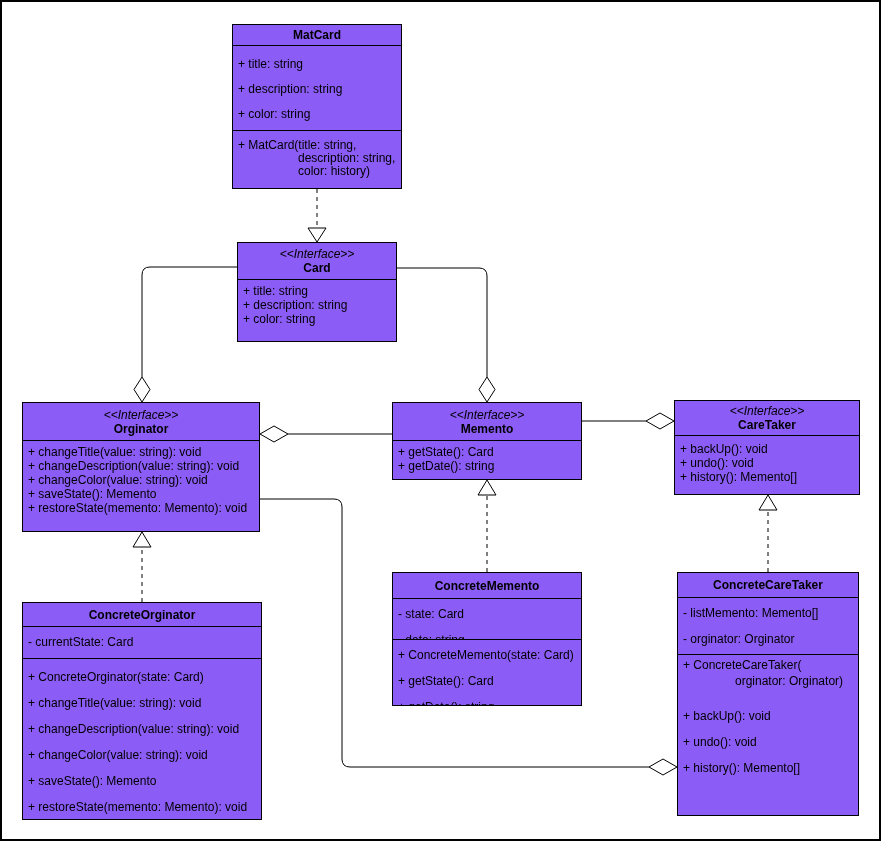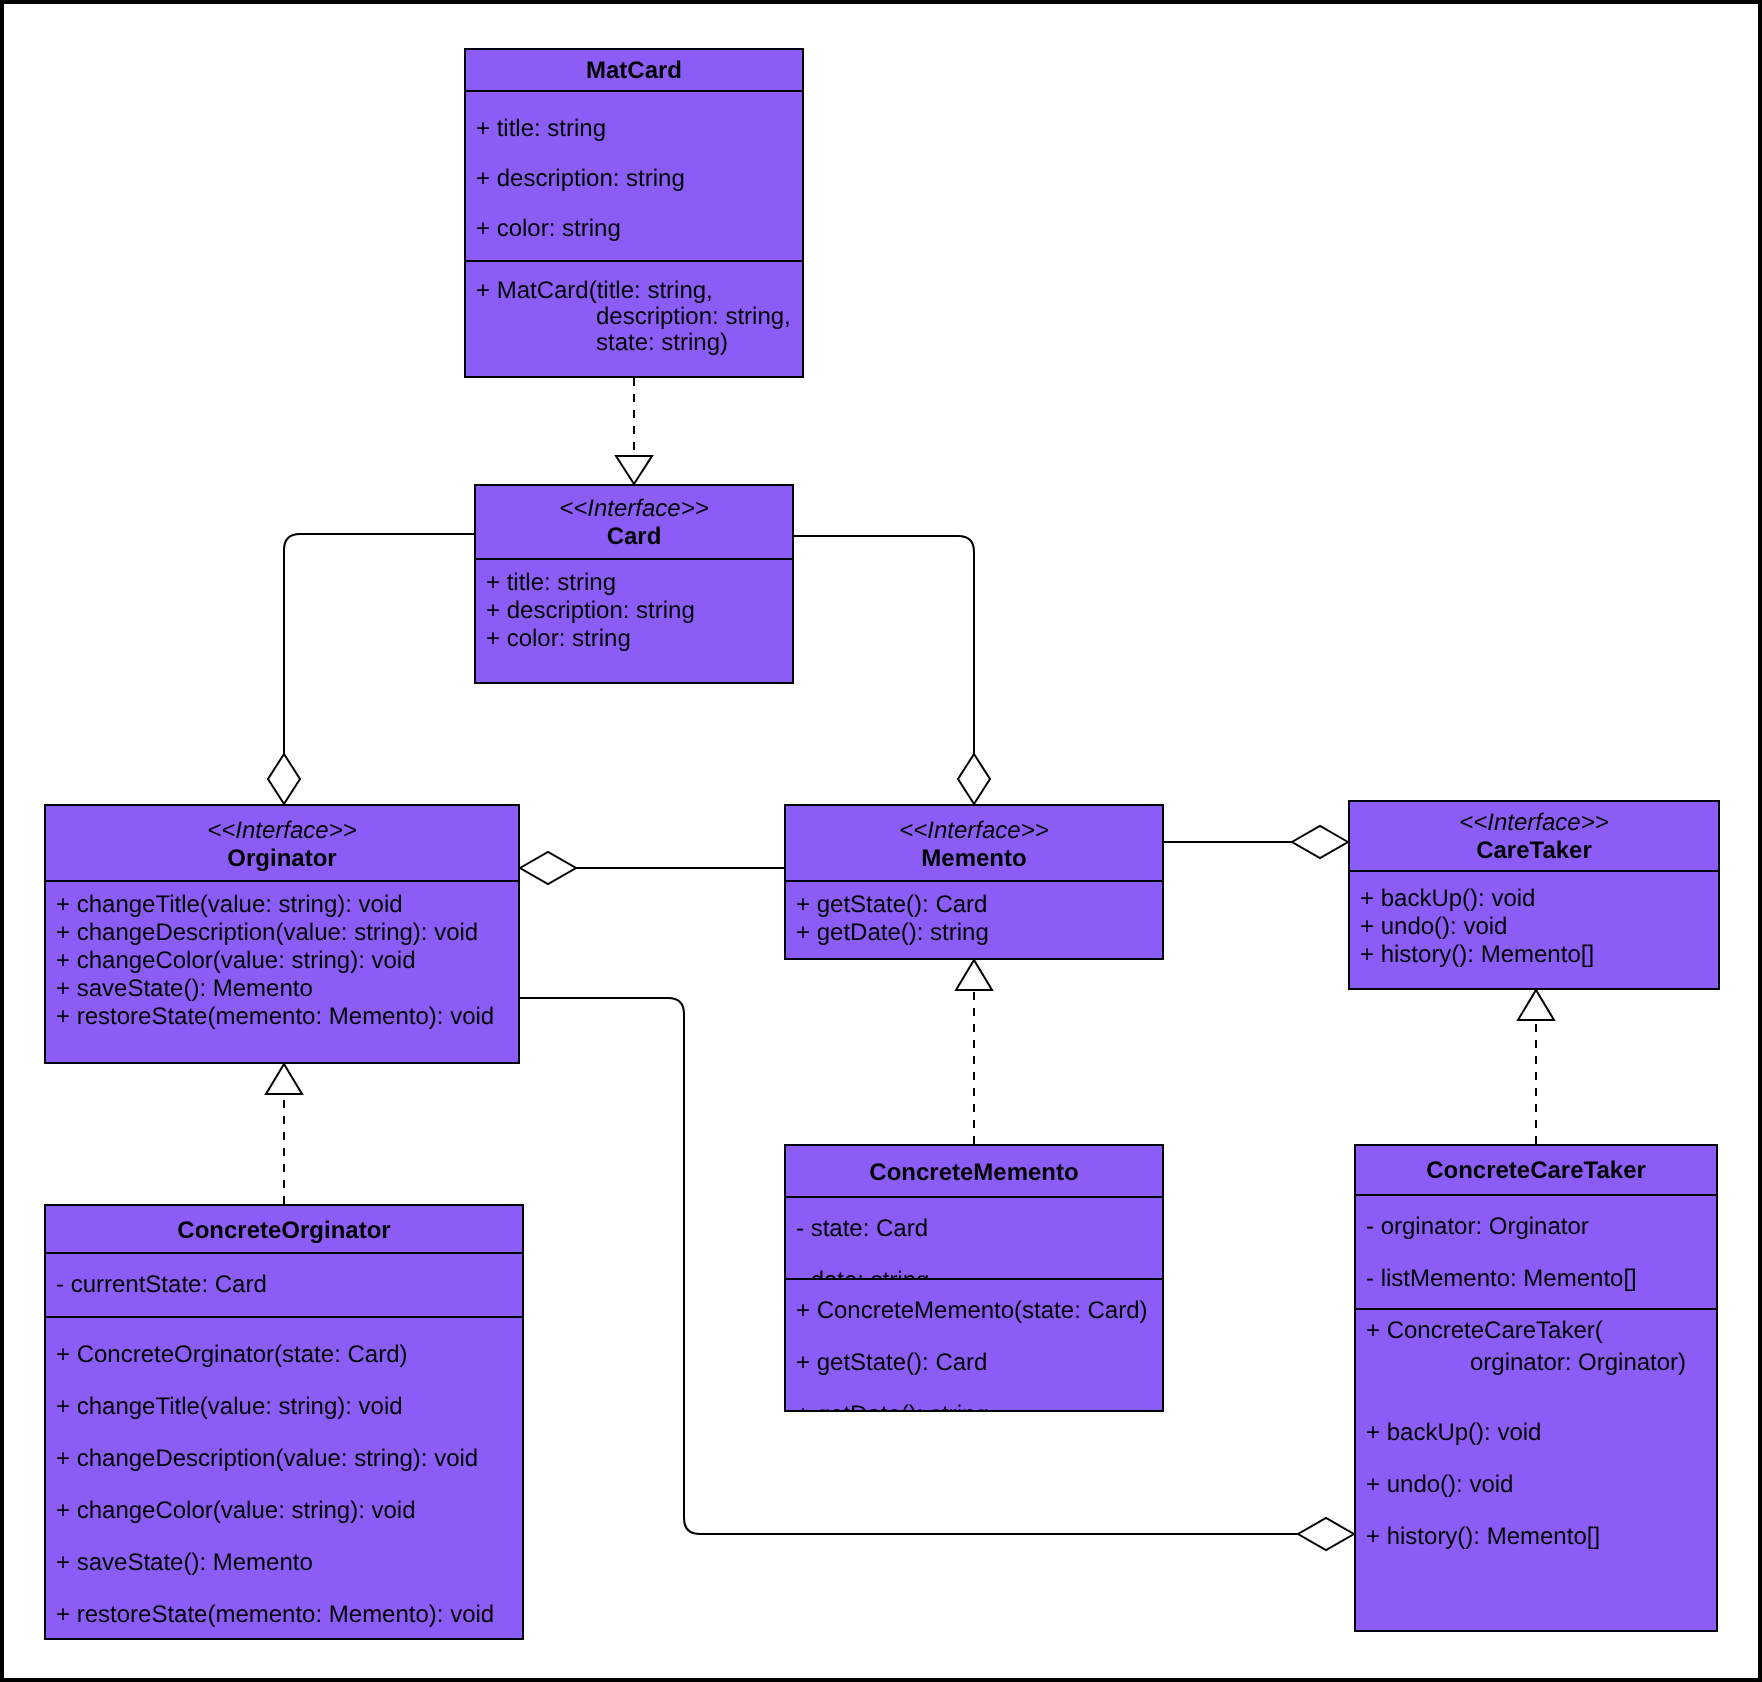--- a/index.html
+++ b/index.html
@@ -99,21 +99,21 @@
       <span class="cls-name">MatCard</span>
     </div>
     <div class="sec divided loose" style="height:85px;">
       <div class="row row25">+ title: string</div>
       <div class="row row25">+ description: string</div>
       <div class="row row25">+ color: string</div>
     </div>
     <div class="sec grow pad8 lh13">
       <div class="row">+ MatCard(title: string,</div>
       <div class="row indent60">description: string,</div>
-      <div class="row indent60">state: string)</div>
+      <div class="row indent60">color: history)</div>
     </div>
   </div>
 
   <div class="uml-box" style="left:235px; top:240px; width:160px; height:100px;">
     <div class="box-title" style="height:37px;">
       <span class="stereotype">&lt;&lt;Interface&gt;&gt;</span>
       <span class="cls-name">Card</span>
     </div>
     <div class="sec grow tight">
       <div class="row">+ title: string</div>
@@ -189,22 +189,22 @@
       <div class="row row26">+ getState(): Card</div>
       <div class="row row26">+ getDate(): string</div>
     </div>
   </div>
 
   <div class="uml-box" style="left:675px; top:570px; width:182px; height:244px;">
     <div class="box-title" style="height:25px;">
       <span class="cls-name">ConcreteCareTaker</span>
     </div>
     <div class="sec divided loose2" style="height:57px;">
+      <div class="row row26">- listMemento: Memento[]</div>
       <div class="row row26">- orginator: Orginator</div>
-      <div class="row row26">- listMemento: Memento[]</div>
     </div>
     <div class="sec grow loose2">
       <div class="row row16">+ ConcreteCareTaker(</div>
       <div class="row row16 indent52">orginator: Orginator)</div>
       <div class="row row26 mt14">+ backUp(): void</div>
       <div class="row row26">+ undo(): void</div>
       <div class="row row26">+ history(): Memento[]</div>
     </div>
   </div>
 

